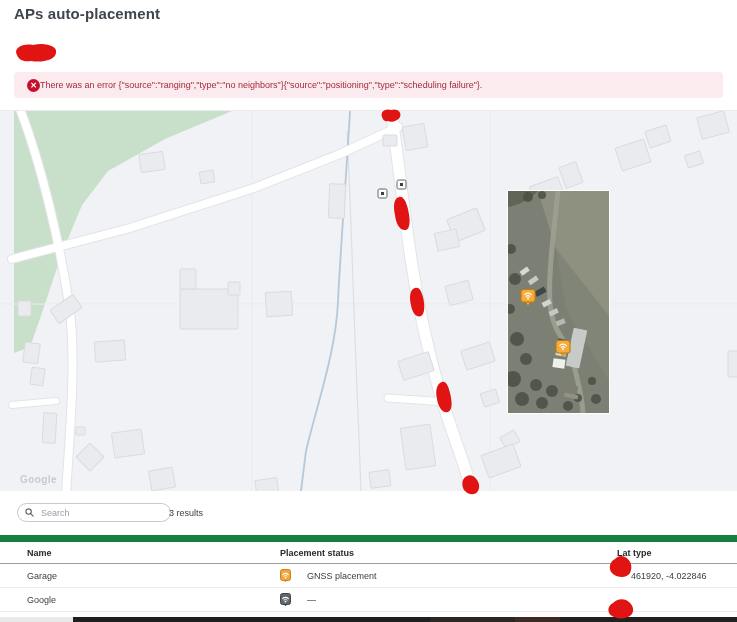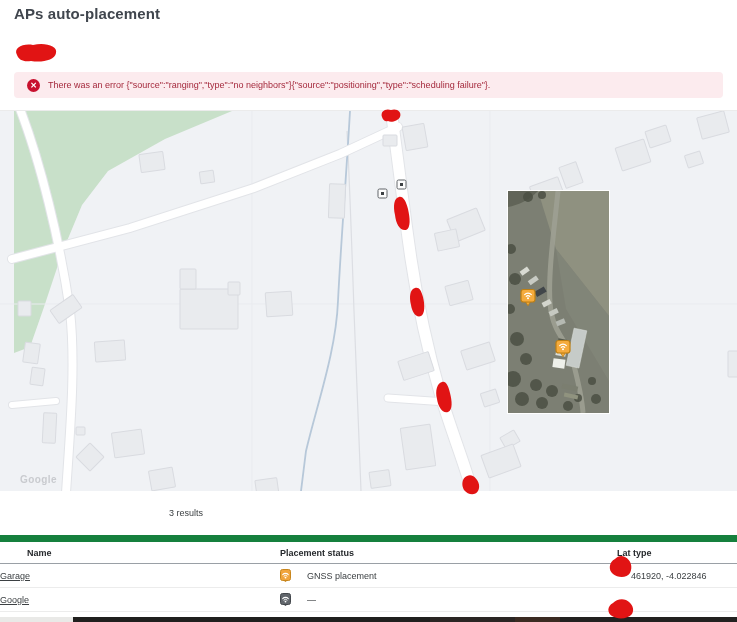--- a/index.html
+++ b/index.html
@@ -5,21 +5,21 @@
   html,body{margin:0;padding:0;background:#ffffff;width:737px;height:622px;overflow:hidden;
     font-family:"Liberation Sans",sans-serif;}
   #app{position:relative;width:737px;height:622px;background:#fff;}
 
   .page-title{position:absolute;left:14px;top:5px;font-size:15px;font-weight:700;color:#40464e;letter-spacing:.1px;}
 
   .alert-banner{position:absolute;left:14px;top:72px;width:709px;height:26px;background:#fcebee;
     border-radius:4px;display:flex;align-items:center;}
   .alert-icon{width:13px;height:13px;border-radius:50%;background:#c8102e;color:#fff;
     font-size:8px;line-height:13px;text-align:center;margin-left:13px;font-weight:700;flex:0 0 auto;}
-  .alert-text{margin-left:8px;font-size:9px;color:#a52a3d;white-space:nowrap;}
+  .alert-text{margin-left:0;font-size:9px;color:#a52a3d;white-space:nowrap;}
 
   .map{position:absolute;left:0;top:110px;width:737px;height:380px;background:#4d7c0f;
     border-top:1px solid #ebebeb;overflow:hidden;}
   .map-svg{position:absolute;left:0;top:0;}
   .inset{position:absolute;left:508px;top:80px;width:101px;height:222px;outline:1px solid #ffffff;}
   .google-logo{position:absolute;left:20px;top:363px;font-size:10px;font-weight:700;color:#c9cbcf;letter-spacing:.4px;}
 
   .search-box{position:absolute;left:17px;top:503px;width:154px;height:19px;border:1px solid #c6c9cd;
     border-radius:10px;background:#fff;display:flex;align-items:center;box-sizing:border-box;}
   .search-box svg{margin-left:7px;flex:0 0 auto;}
@@ -27,21 +27,21 @@
     width:118px;margin-left:5px;font-family:"Liberation Sans",sans-serif;}
   .search-input::placeholder{color:#9aa0a6;}
   .results-count{position:absolute;left:169px;top:508px;font-size:9px;color:#3c4043;}
 
   .ap-table{position:absolute;left:0;top:535px;width:737px;border-collapse:collapse;font-size:9px;color:#3c4043;}
   .ap-table col.c1{width:253px;} .ap-table col.c2{width:364px;} .ap-table col.c3{width:120px;}
   .ap-table th{text-align:left;font-weight:700;color:#26292c;padding:6px 0 5px 0;
     border-top:7px solid #15803d;border-bottom:1px solid #9aa0a6;}
   .ap-table th.h1{padding-left:27px;} .ap-table th.h2{padding-left:27px;}
   .ap-table td{padding:5px 0;border-bottom:1px solid #ececec;height:11px;}
-  .ap-table td.name{text-decoration:underline;}
+  .ap-table td.name{padding-left:27px;}
   .status-cell{display:flex;align-items:center;}
   .status-cell .badge{width:11px;height:13px;margin-left:27px;flex:0 0 auto;display:inline-block;}
   .status-cell .label{margin-left:16px;}
   td.latlong{padding-left:14px;margin-top:40px;}
 
   .bottom-bar{position:absolute;left:0;top:617px;width:737px;height:5px;}
   .bottom-bar div{position:absolute;top:0;height:5px;}
 
   .redaction-overlay{position:absolute;left:0;top:0;z-index:60;pointer-events:none;}
 </style>
@@ -177,20 +177,27 @@
             <path d="M -3.3,-1.4 a4.4,4.4 0 0 1 6.6,0" stroke="#fff" stroke-width="1.3" fill="none" stroke-linecap="round"></path>
             <path d="M -1.8,0.4 a2.4,2.4 0 0 1 3.6,0" stroke="#fff" stroke-width="1.1" fill="none" stroke-linecap="round"></path>
             <circle cx="0" cy="2.2" r="1" fill="#fff"></circle>
           </g>
         </svg>
     </div>
 
     <div class="google-logo">Google</div>
   </div>
 
+  <div class="search-box">
+    <svg width="9" height="9" viewBox="0 0 9 9">
+      <circle cx="3.6" cy="3.6" r="2.7" fill="none" stroke="#5f6368" stroke-width="1.1"></circle>
+      <line x1="5.7" y1="5.7" x2="8.2" y2="8.2" stroke="#5f6368" stroke-width="1.1" stroke-linecap="round"></line>
+    </svg>
+    <input class="search-input" type="text" placeholder="Search" style="">
+  </div>
   <div class="results-count">3 results</div>
 
   <table class="ap-table">
     <colgroup>
         <col class="c1">
         <col class="c2">
         <col class="c3">
       </colgroup>
     <thead>
       <tr>

